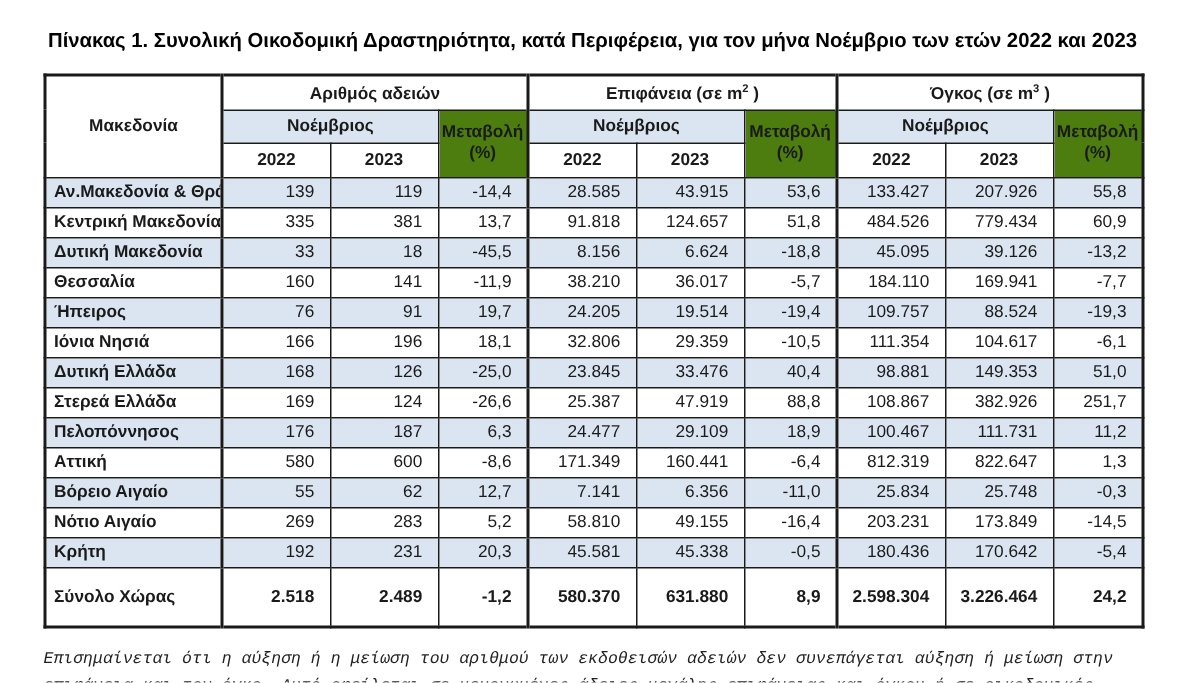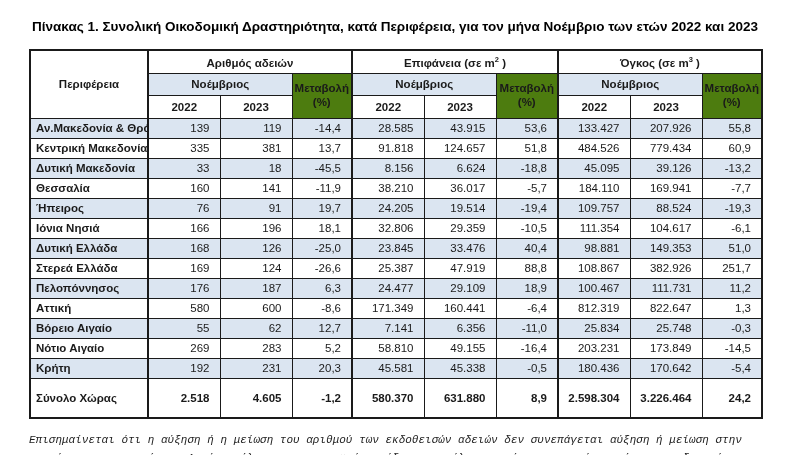--- a/index.html
+++ b/index.html
@@ -58,21 +58,21 @@
         <col style="width:60px">
       <col style="width:72px">
         <col style="width:72px">
         <col style="width:62px">
       <col style="width:72px">
         <col style="width:72px">
         <col style="width:60px">
     </colgroup>
     <thead>
       <tr class="grp-row">
-        <th rowspan="3" class="region-h">Περιφέρεια</th>
+        <th rowspan="3" class="region-h">Μακεδονία</th>
         <th colspan="3" class="gs"><span>Αριθμός αδειών</span><sup></sup><span></span></th>
         <th colspan="3" class="gs"><span>Επιφάνεια (σε m</span><sup>2</sup><span> )</span></th>
         <th colspan="3" class="gs"><span>Όγκος (σε m</span><sup>3</sup><span> )</span></th>
       </tr>
       <tr class="month-row">
         <th colspan="2" class="gs month">Νοέμβριος</th>
         <th rowspan="2" class="chg"><span>Μεταβολή</span><br><span>(%)</span></th>
         <th colspan="2" class="gs month">Νοέμβριος</th>
         <th rowspan="2" class="chg"><span>Μεταβολή</span><br><span>(%)</span></th>
         <th colspan="2" class="gs month">Νοέμβριος</th>
@@ -240,21 +240,21 @@
           <td class="num gs">45.581</td>
           <td class="num">45.338</td>
           <td class="num">-0,5</td>
           <td class="num gs">180.436</td>
           <td class="num">170.642</td>
           <td class="num">-5,4</td>
         </tr>
         <tr class="total">
           <td class="region">Σύνολο Χώρας</td>
           <td class="num gs">2.518</td>
-          <td class="num">4.605</td>
+          <td class="num">2.489</td>
           <td class="num">-1,2</td>
           <td class="num gs">580.370</td>
           <td class="num">631.880</td>
           <td class="num">8,9</td>
           <td class="num gs">2.598.304</td>
           <td class="num">3.226.464</td>
           <td class="num">24,2</td>
         </tr>
       </tbody>
   </table>

